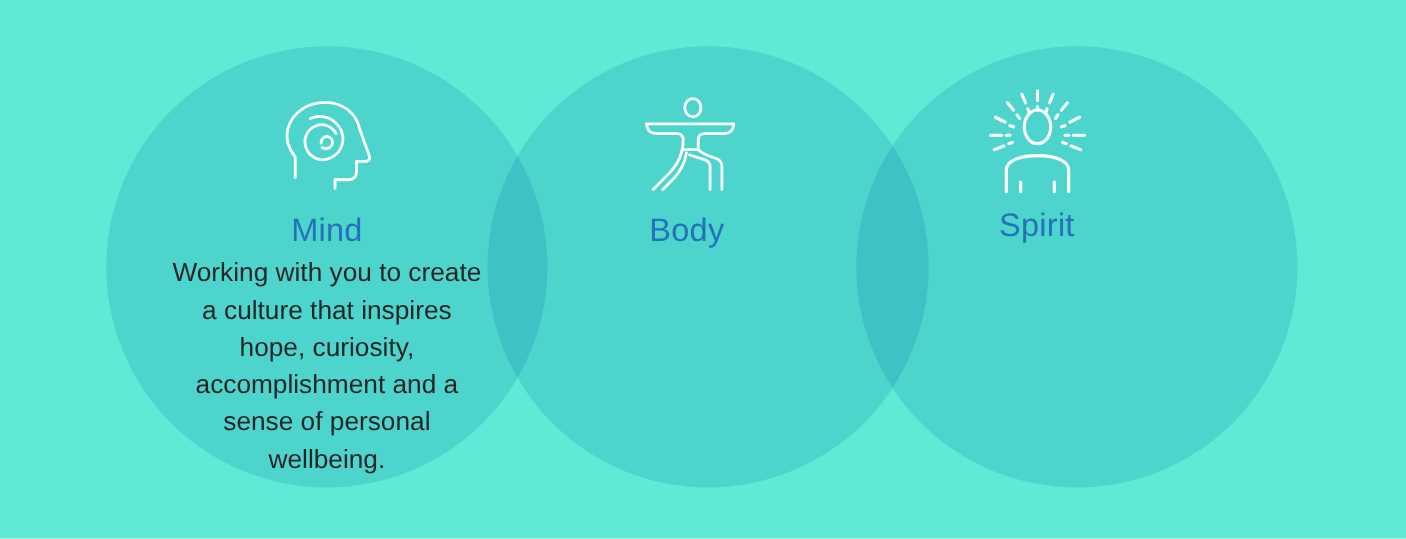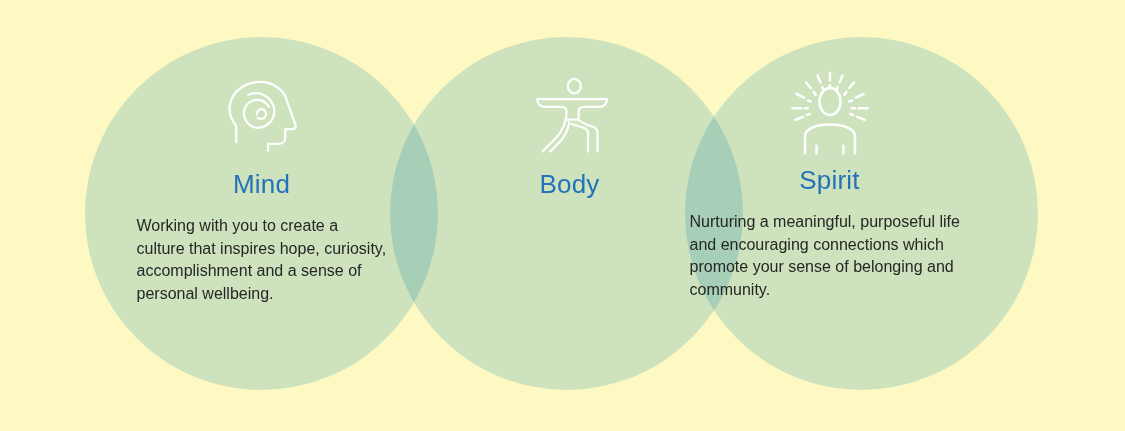--- a/index.html
+++ b/index.html
@@ -10,21 +10,21 @@
   body {
     width: 1125px;
     height: 431px;
     font-family: "Liberation Sans", sans-serif;
     overflow: hidden;
   }
   #venn-stage {
     position: relative;
     width: 1125px;
     height: 431px;
-    background: #fef9c3;
+    background: #5eead4;
   }
   .venn-circle {
     position: absolute;
     width: 353px;
     height: 353px;
     top: 37px;
     border-radius: 50%;
     background-color: #cfe9f7;
     mix-blend-mode: multiply;
   }
@@ -36,21 +36,21 @@
     position: absolute;
     top: 37px;
     height: 353px;
     width: 353px;
     display: flex;
     flex-direction: column;
     align-items: center;
     box-sizing: border-box;
   }
   .content-mind   { left: 85px;  padding-top: 38px; }
-  .content-body   { left: 393px; padding-top: 38px; }
+  .content-body   { left: 373px; padding-top: 38px; }
   .content-spirit { left: 653px; padding-top: 28px; }
 
   .venn-icon {
     display: block;
     line-height: 0;
   }
   .icon-mind   { width: 86px; height: 86px; }
   .icon-body   { width: 86px; height: 86px; }
   .icon-spirit { width: 96px; height: 96px; }
 
@@ -60,25 +60,24 @@
     font-weight: 400;
     letter-spacing: 0.2px;
     margin-top: 8px;
     margin-bottom: 4px;
     text-align: center;
   }
   .content-spirit .venn-title { margin-top: 4px; }
 
   .venn-desc {
     color: #262626;
-    font-size: 16px;
+    font-size: 21px;
     line-height: 1.42;
-    text-align: left;
+    text-align: center;
     font-weight: 400;
-    margin-top: 11px;
   }
   .desc-mind   { width: 250px; }
   .desc-body   { width: 210px; }
   .desc-spirit { width: 280px; }
 </style>
 </head>
 <body>
 
 <div id="venn-stage">
 
@@ -138,16 +137,15 @@
         <path d="M24 45 L27 45"></path>
         <path d="M89 45 L80 45"></path>
         <path d="M76 45 L73 45"></path>
         <path d="M14 57 L22 54"></path>
         <path d="M26 52 L29 51"></path>
         <path d="M86 57 L78 54"></path>
         <path d="M74 52 L71 51"></path>
       </svg>
     </span>
     <div class="venn-title">Spirit</div>
-    <div class="venn-desc desc-spirit">Nurturing a meaningful, purposeful life and encouraging connections which promote your sense of belonging and community.</div>
   </div>
 
 </div>
 
 </body></html>

